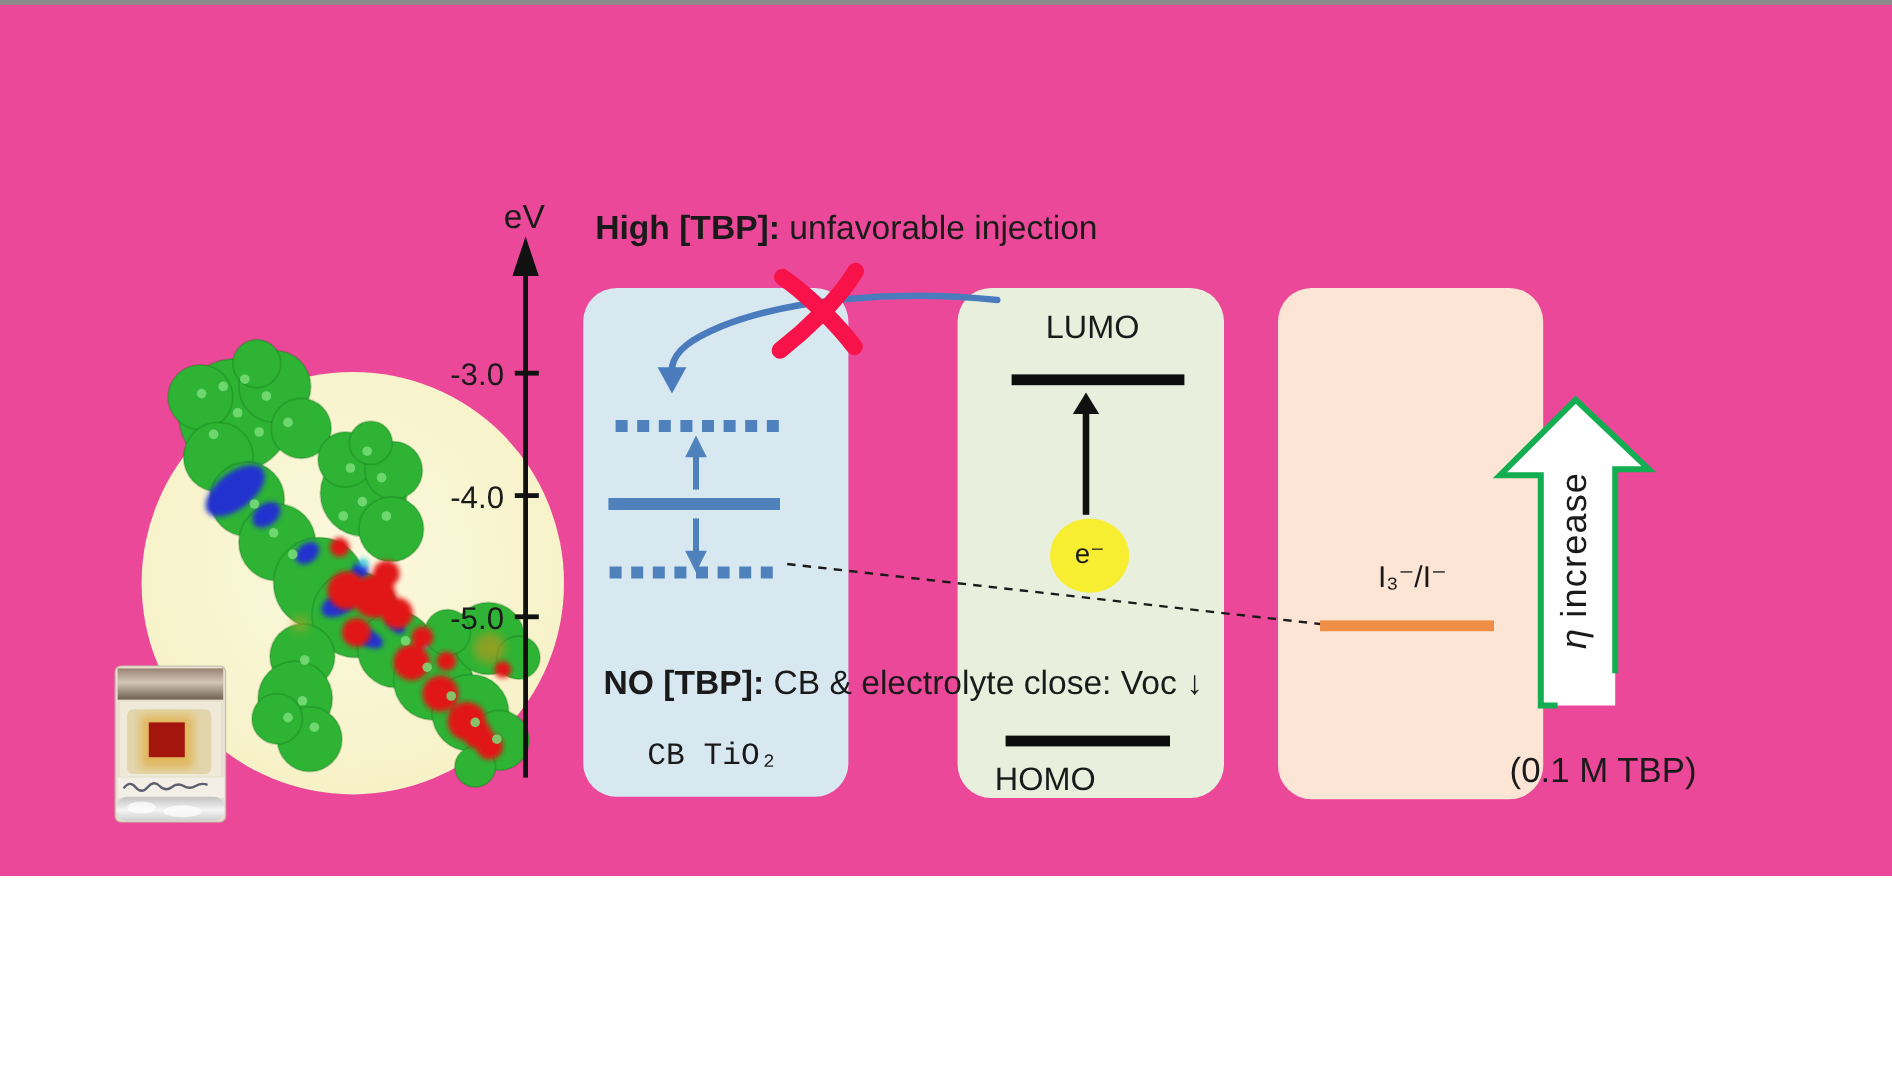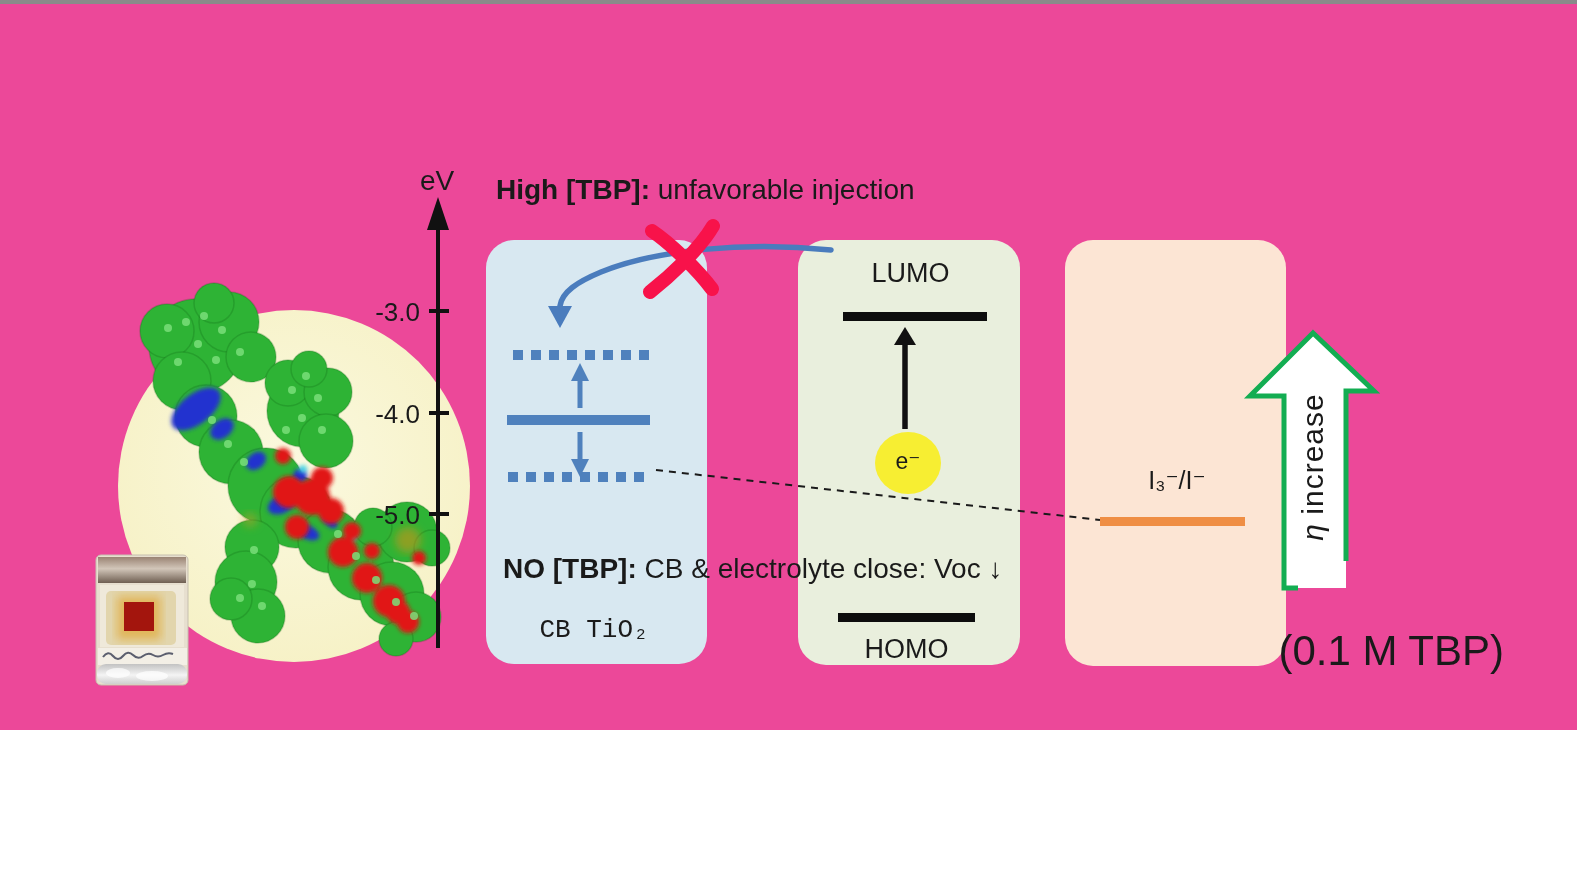--- a/index.html
+++ b/index.html
@@ -23,31 +23,31 @@
   .b{font-weight:bold;}
   #ev-label{left:413px;top:165px;width:48px;text-align:center;font-size:28px;}
   .tick-label{width:62px;text-align:right;font-size:26px;}
   #tick-0{left:358px;top:297px;}
   #tick-1{left:358px;top:399px;}
   #tick-2{left:358px;top:500px;}
   #high-tbp{left:496px;top:174px;font-size:28px;}
   #no-tbp{left:503px;top:509px;font-size:28px;margin-top:44px;}
   #cb-tio2{left:504px;top:615px;width:180px;text-align:center;font-size:26px;font-family:Liberation Mono, monospace;}
   #lumo{left:833px;top:258px;width:155px;text-align:center;font-size:27px;}
-  #homo{left:829px;top:634px;width:155px;text-align:center;font-size:27px;}
+  #homo{left:829px;top:634px;width:155px;text-align:left;font-size:27px;}
   #electron{left:883px;top:448px;width:50px;text-align:center;font-size:23px;}
   #electrolyte-couple{left:1102px;top:466px;width:150px;text-align:center;font-size:25px;}
   #eta-increase{
     left:1208px;top:450px;width:210px;height:34px;text-align:center;font-size:30px;
     transform:rotate(-90deg);transform-origin:50% 50%;letter-spacing:1px;
   }
   .eta{font-style:italic;}
   .eta-rest{margin-left:0.28em;}
   #eff-value{left:1287px;top:582px;width:140px;text-align:center;font-size:42px;}
-  #eff-condition{left:1258px;top:627px;width:246px;text-align:right;font-size:42px;}
+  #eff-condition{left:1258px;top:627px;width:246px;text-align:left;font-size:29px;}
   
   #tooltip{
     left:1502px;top:845px;height:30px;min-width:110px;background:#f1f0f0;
     border:1px solid #c8c8c8;border-radius:6px;box-shadow:0 1px 3px rgba(0,0,0,.25);
     font-size:14px;color:#2b2b2b;line-height:28px;padding:0 12px;white-space:nowrap;
   }
   #tooltip::after{
     content:"";position:absolute;left:44px;bottom:-9px;
     border:9px solid transparent;border-top-color:#f1f0f0;
   }

